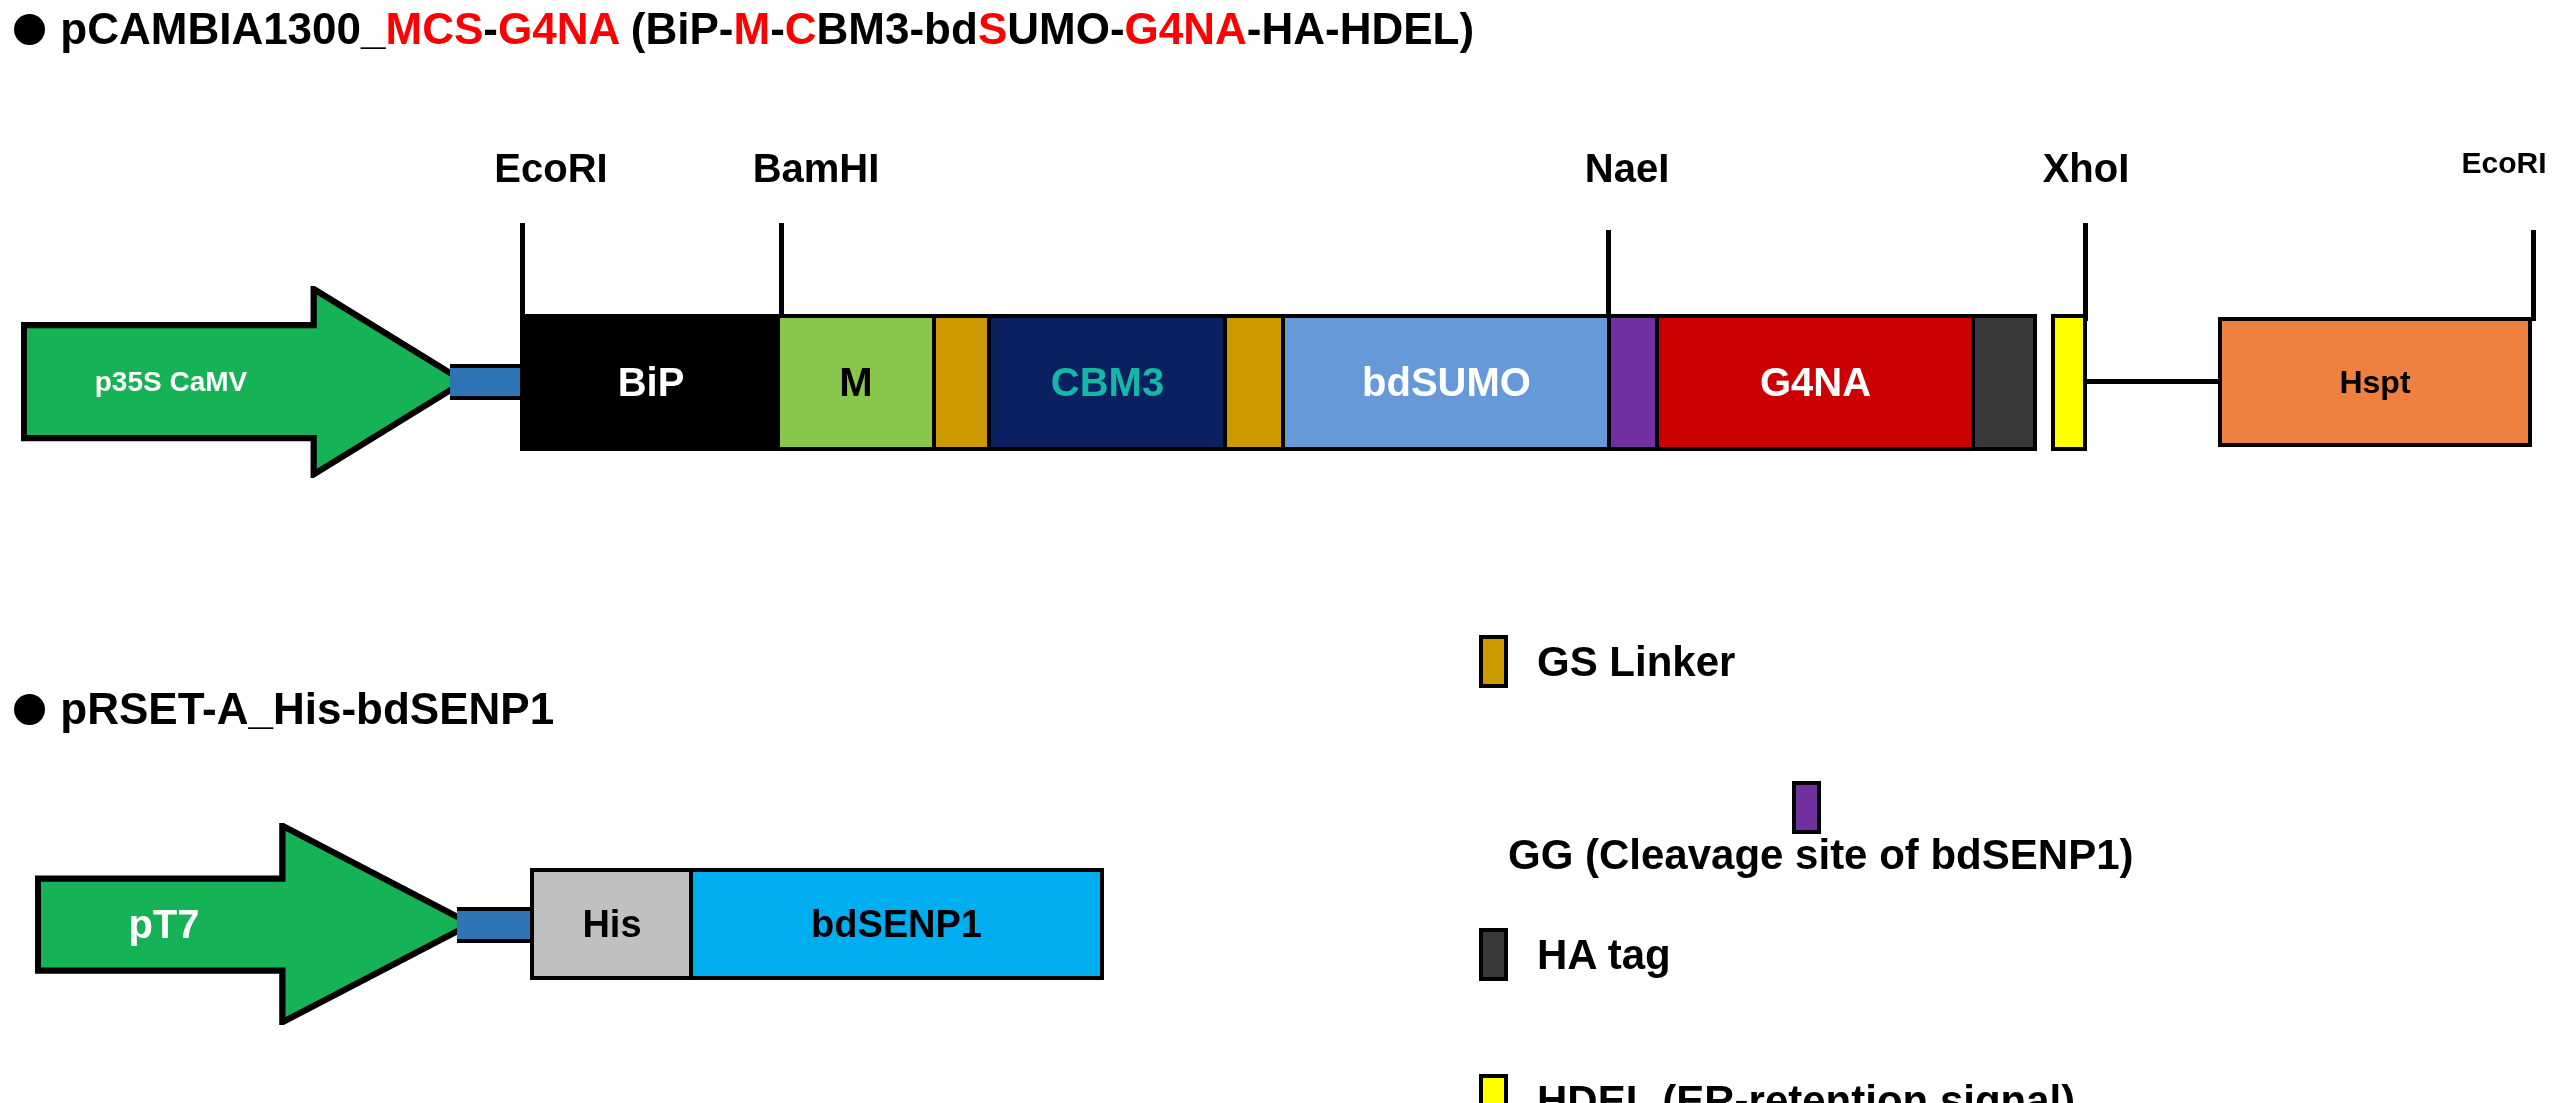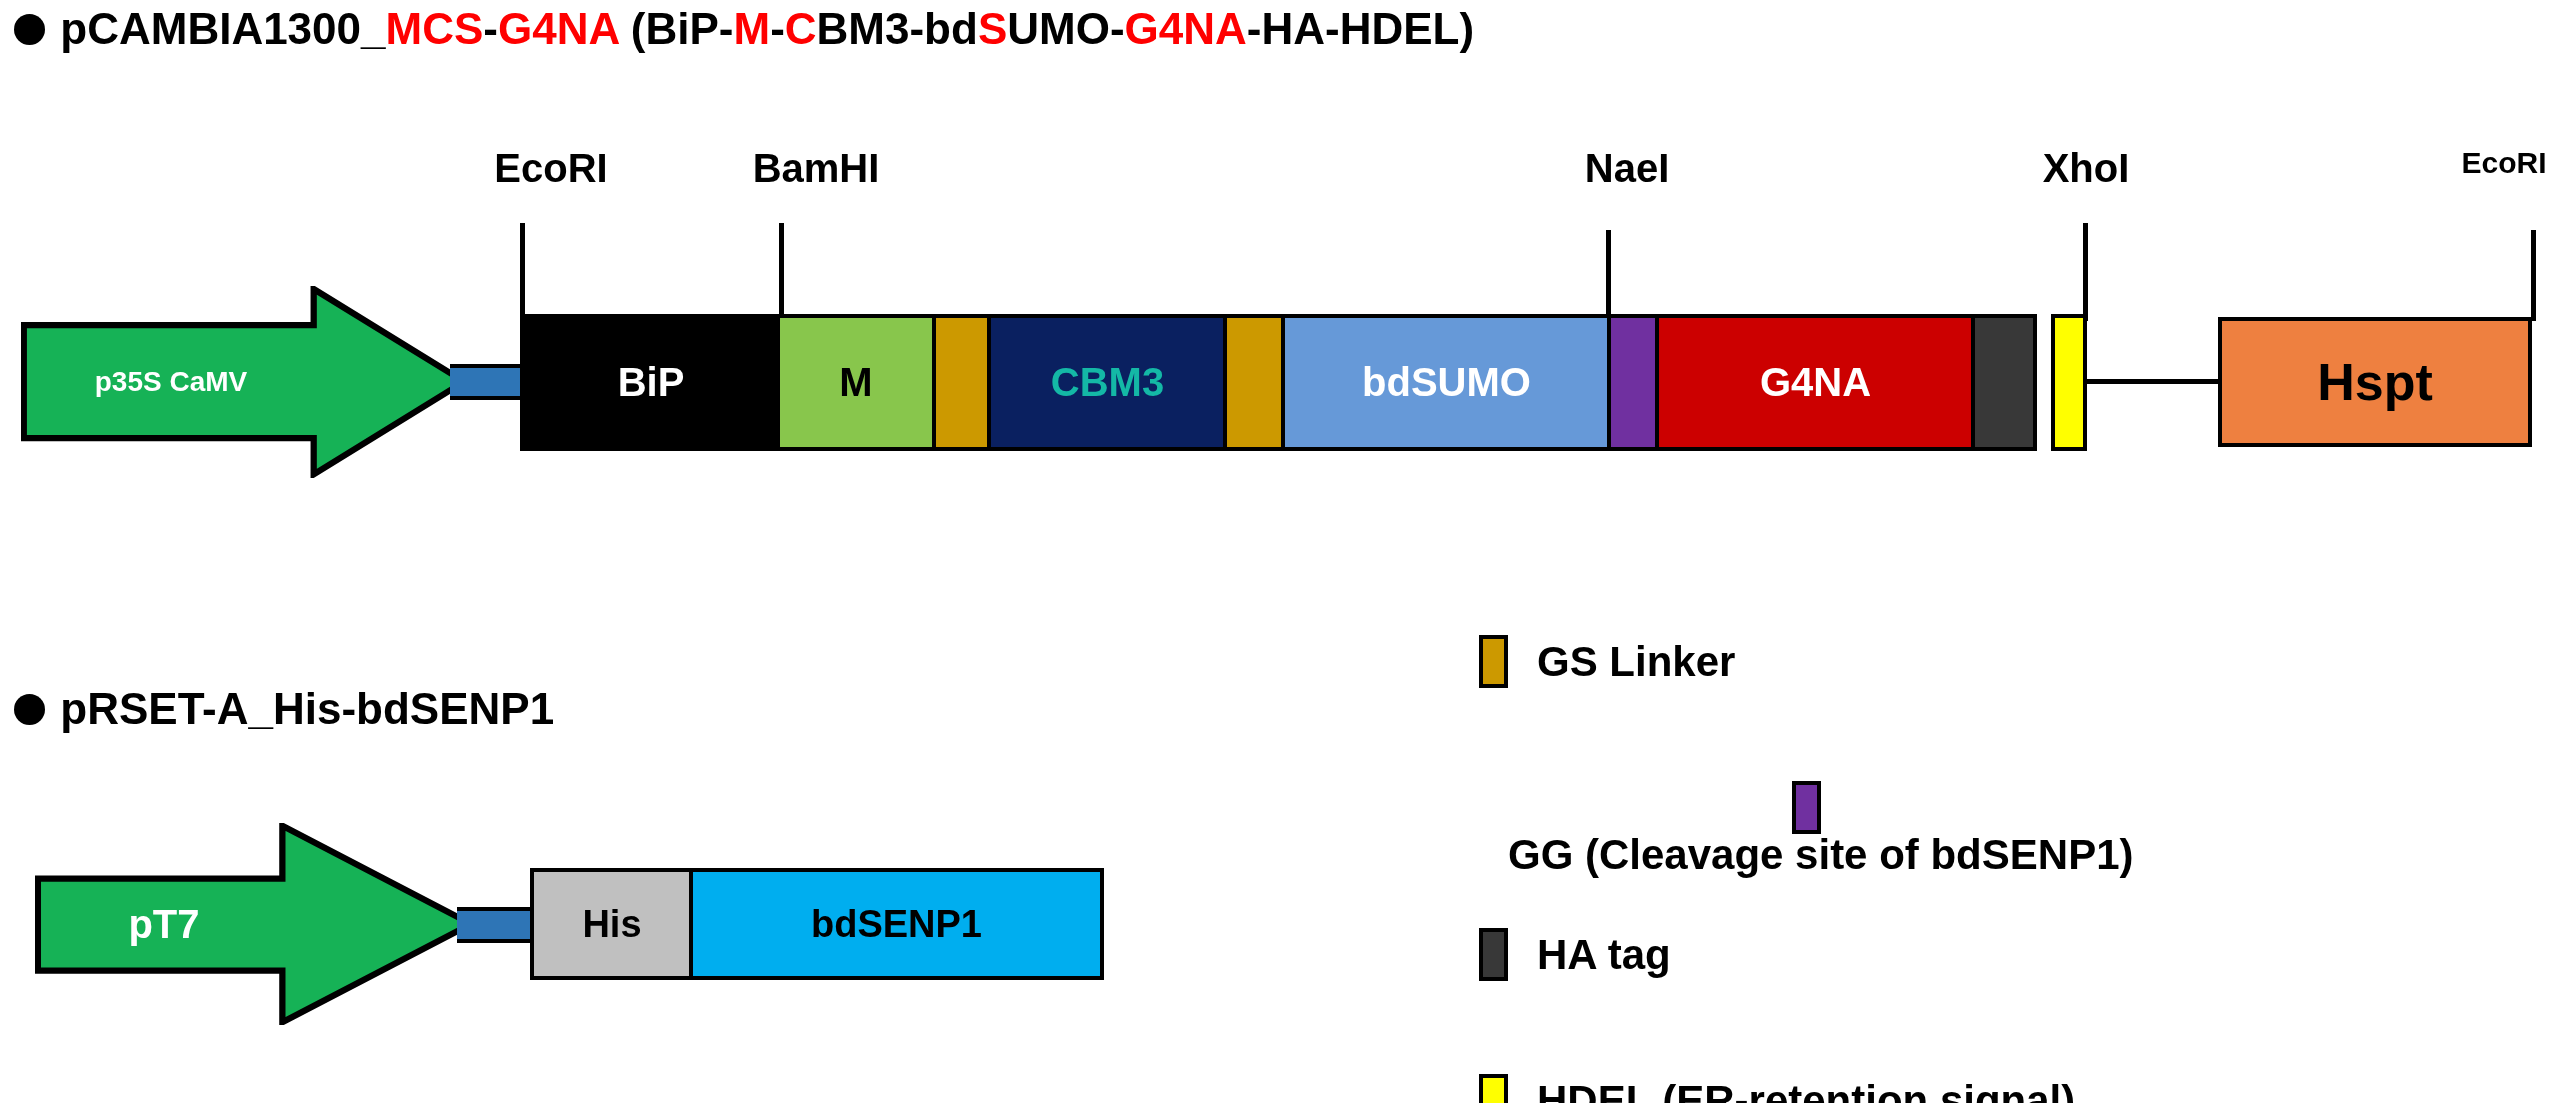--- a/index.html
+++ b/index.html
@@ -155,21 +155,21 @@
 <div class="seg" style="left:1655px; top:314px; width:321px; height:137px; background:#CC0000; color:#FFFFFF; font-size:40px;">
   <span>G4NA</span>
 </div>
 
 <div class="seg" style="left:1971px; top:314px; width:66px; height:137px; background:#383838;"></div>
 
 <div class="seg" style="left:2051px; top:314px; width:36px; height:137px; background:#FFFF00;"></div>
 
 <div class="link-line" style="left:2084px; top:379px; width:140px;"></div>
 
-<div class="seg" style="left:2218px; top:317px; width:314px; height:130px; background:#EE8040; color:#000000; font-size:52px;">
+<div class="seg" style="left:2218px; top:317px; width:314px; height:130px; background:#EE8040; color:#000000; font-size:32px;">
   <span>Hspt</span>
 </div>
 
 <div class="construct-title" style="left:14px; top:687px; font-size:44px;">
   <span class="bullet-dot"></span>
   <span class="title-text">pRSET-A_His-bdSENP1</span>
 </div>
 
 <div class="abs" style="left:35px; top:823px; width:439px; height:202px;">
   <svg width="439" height="202" viewBox="0 0 630 290">

